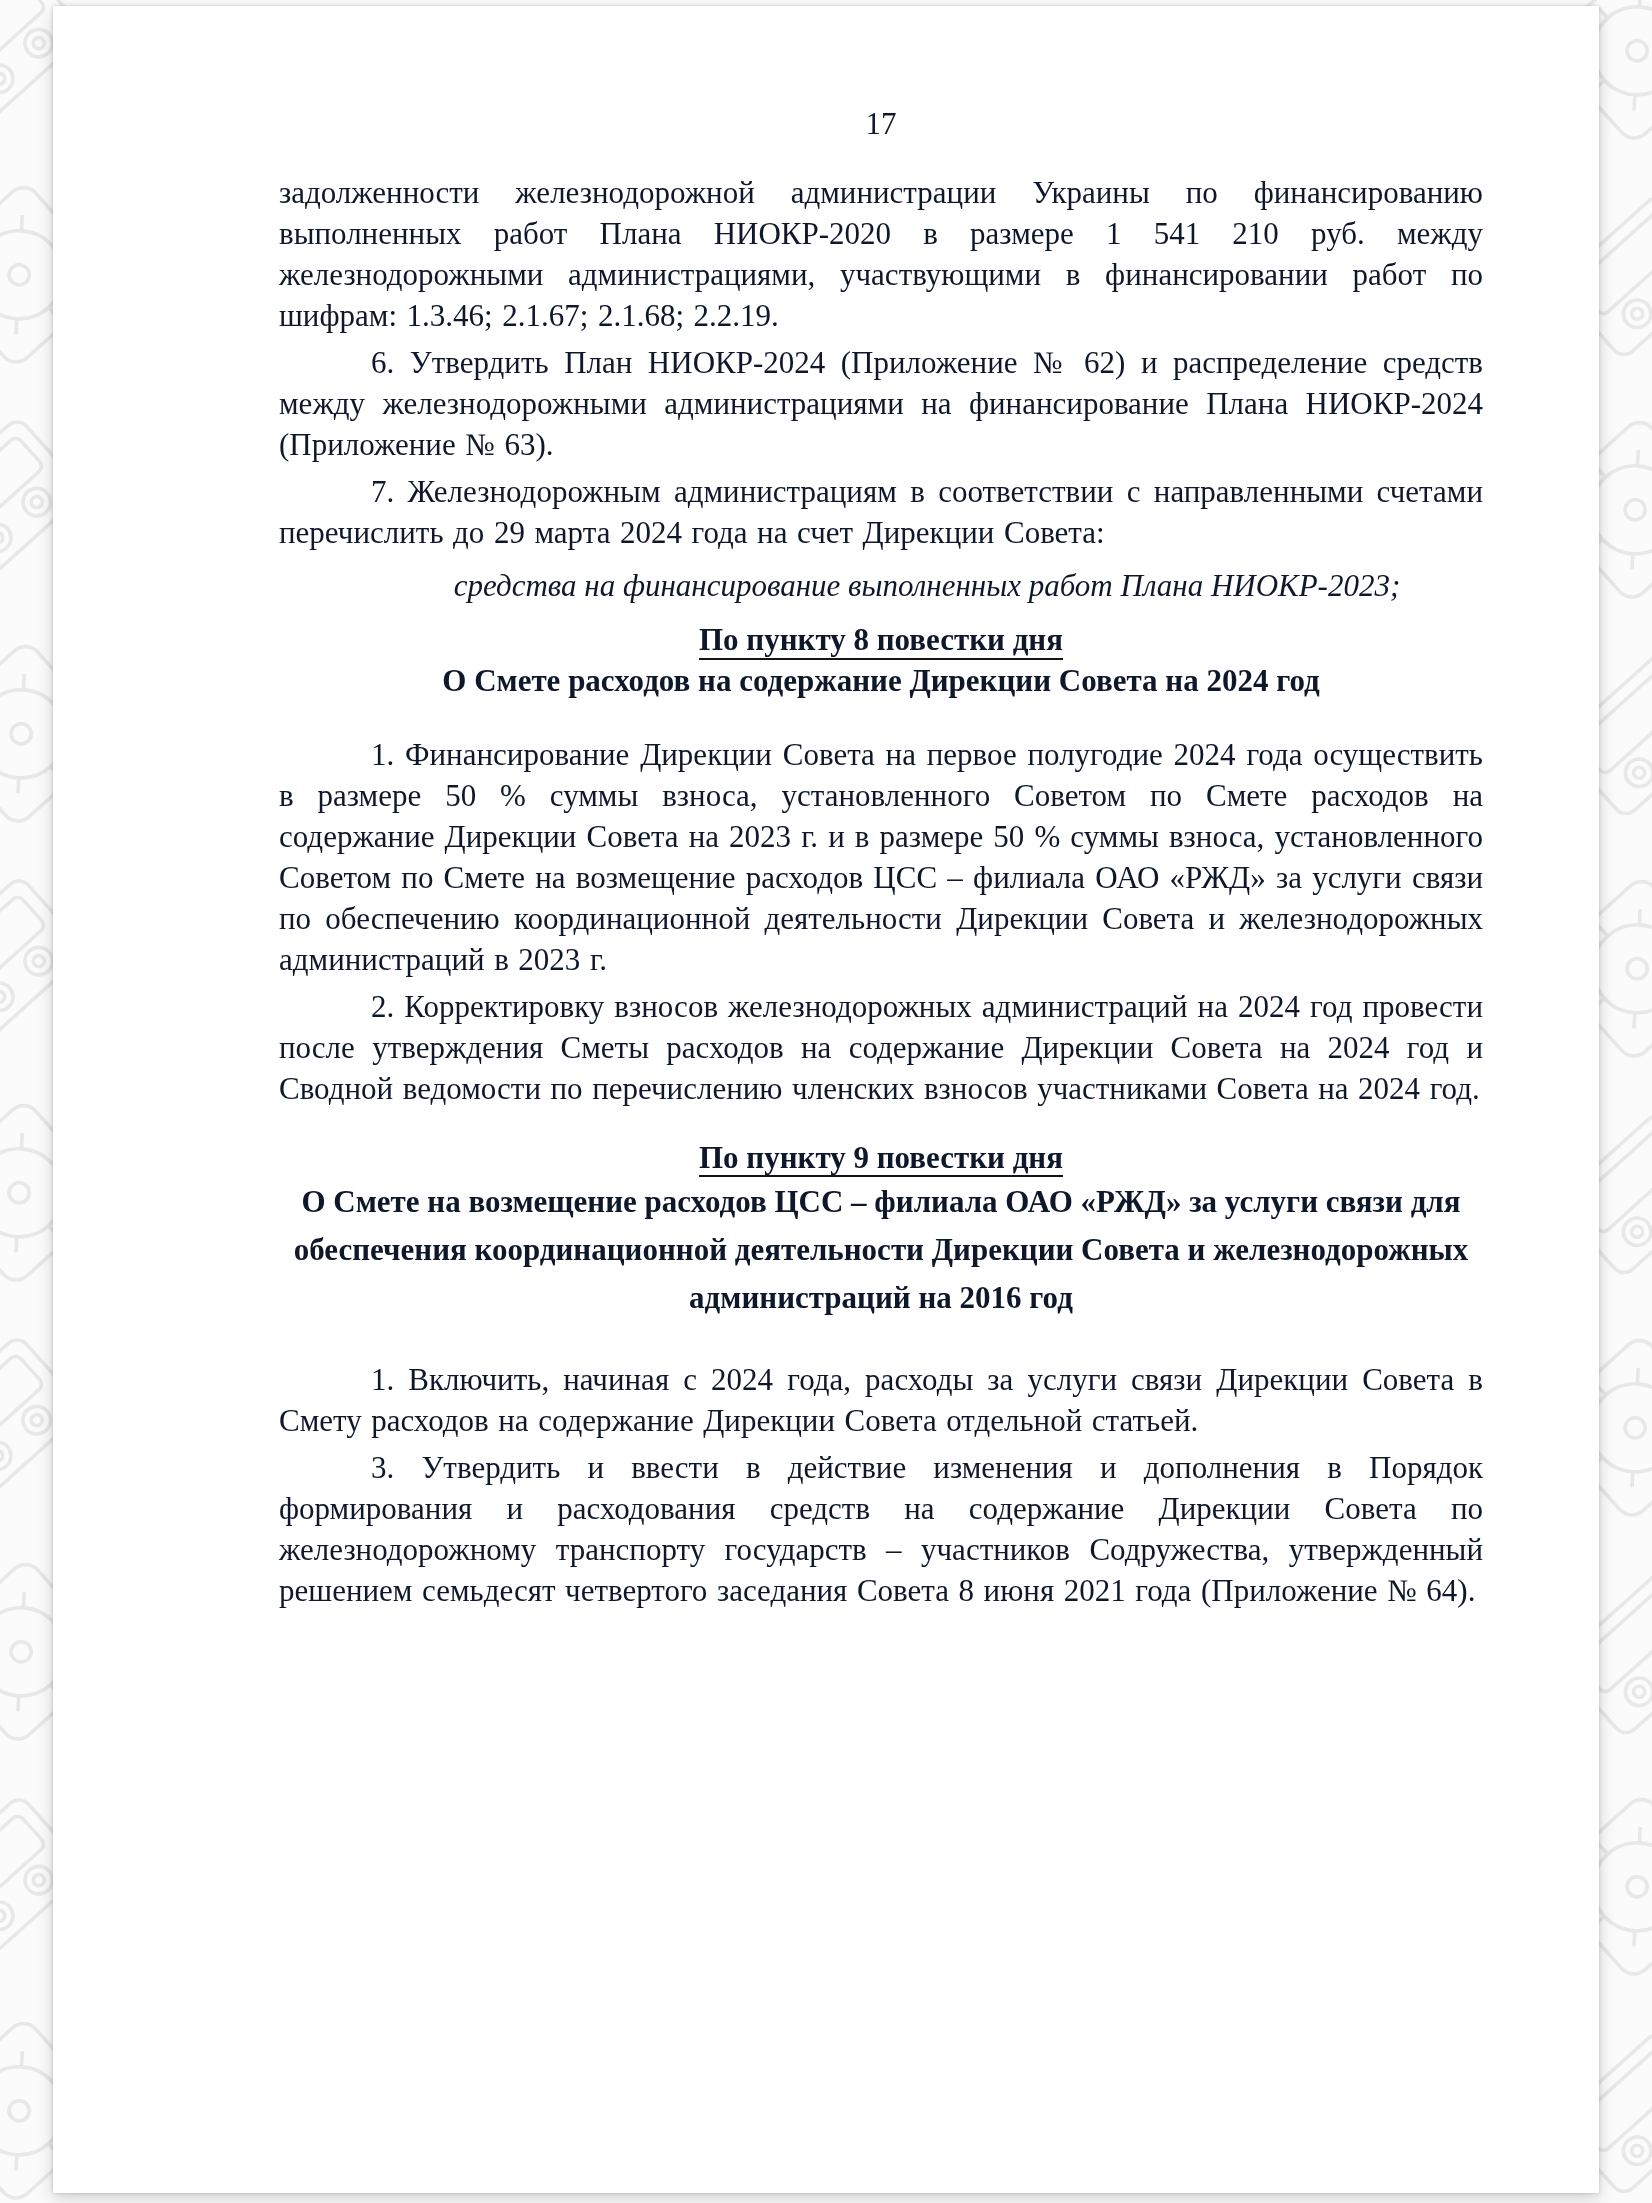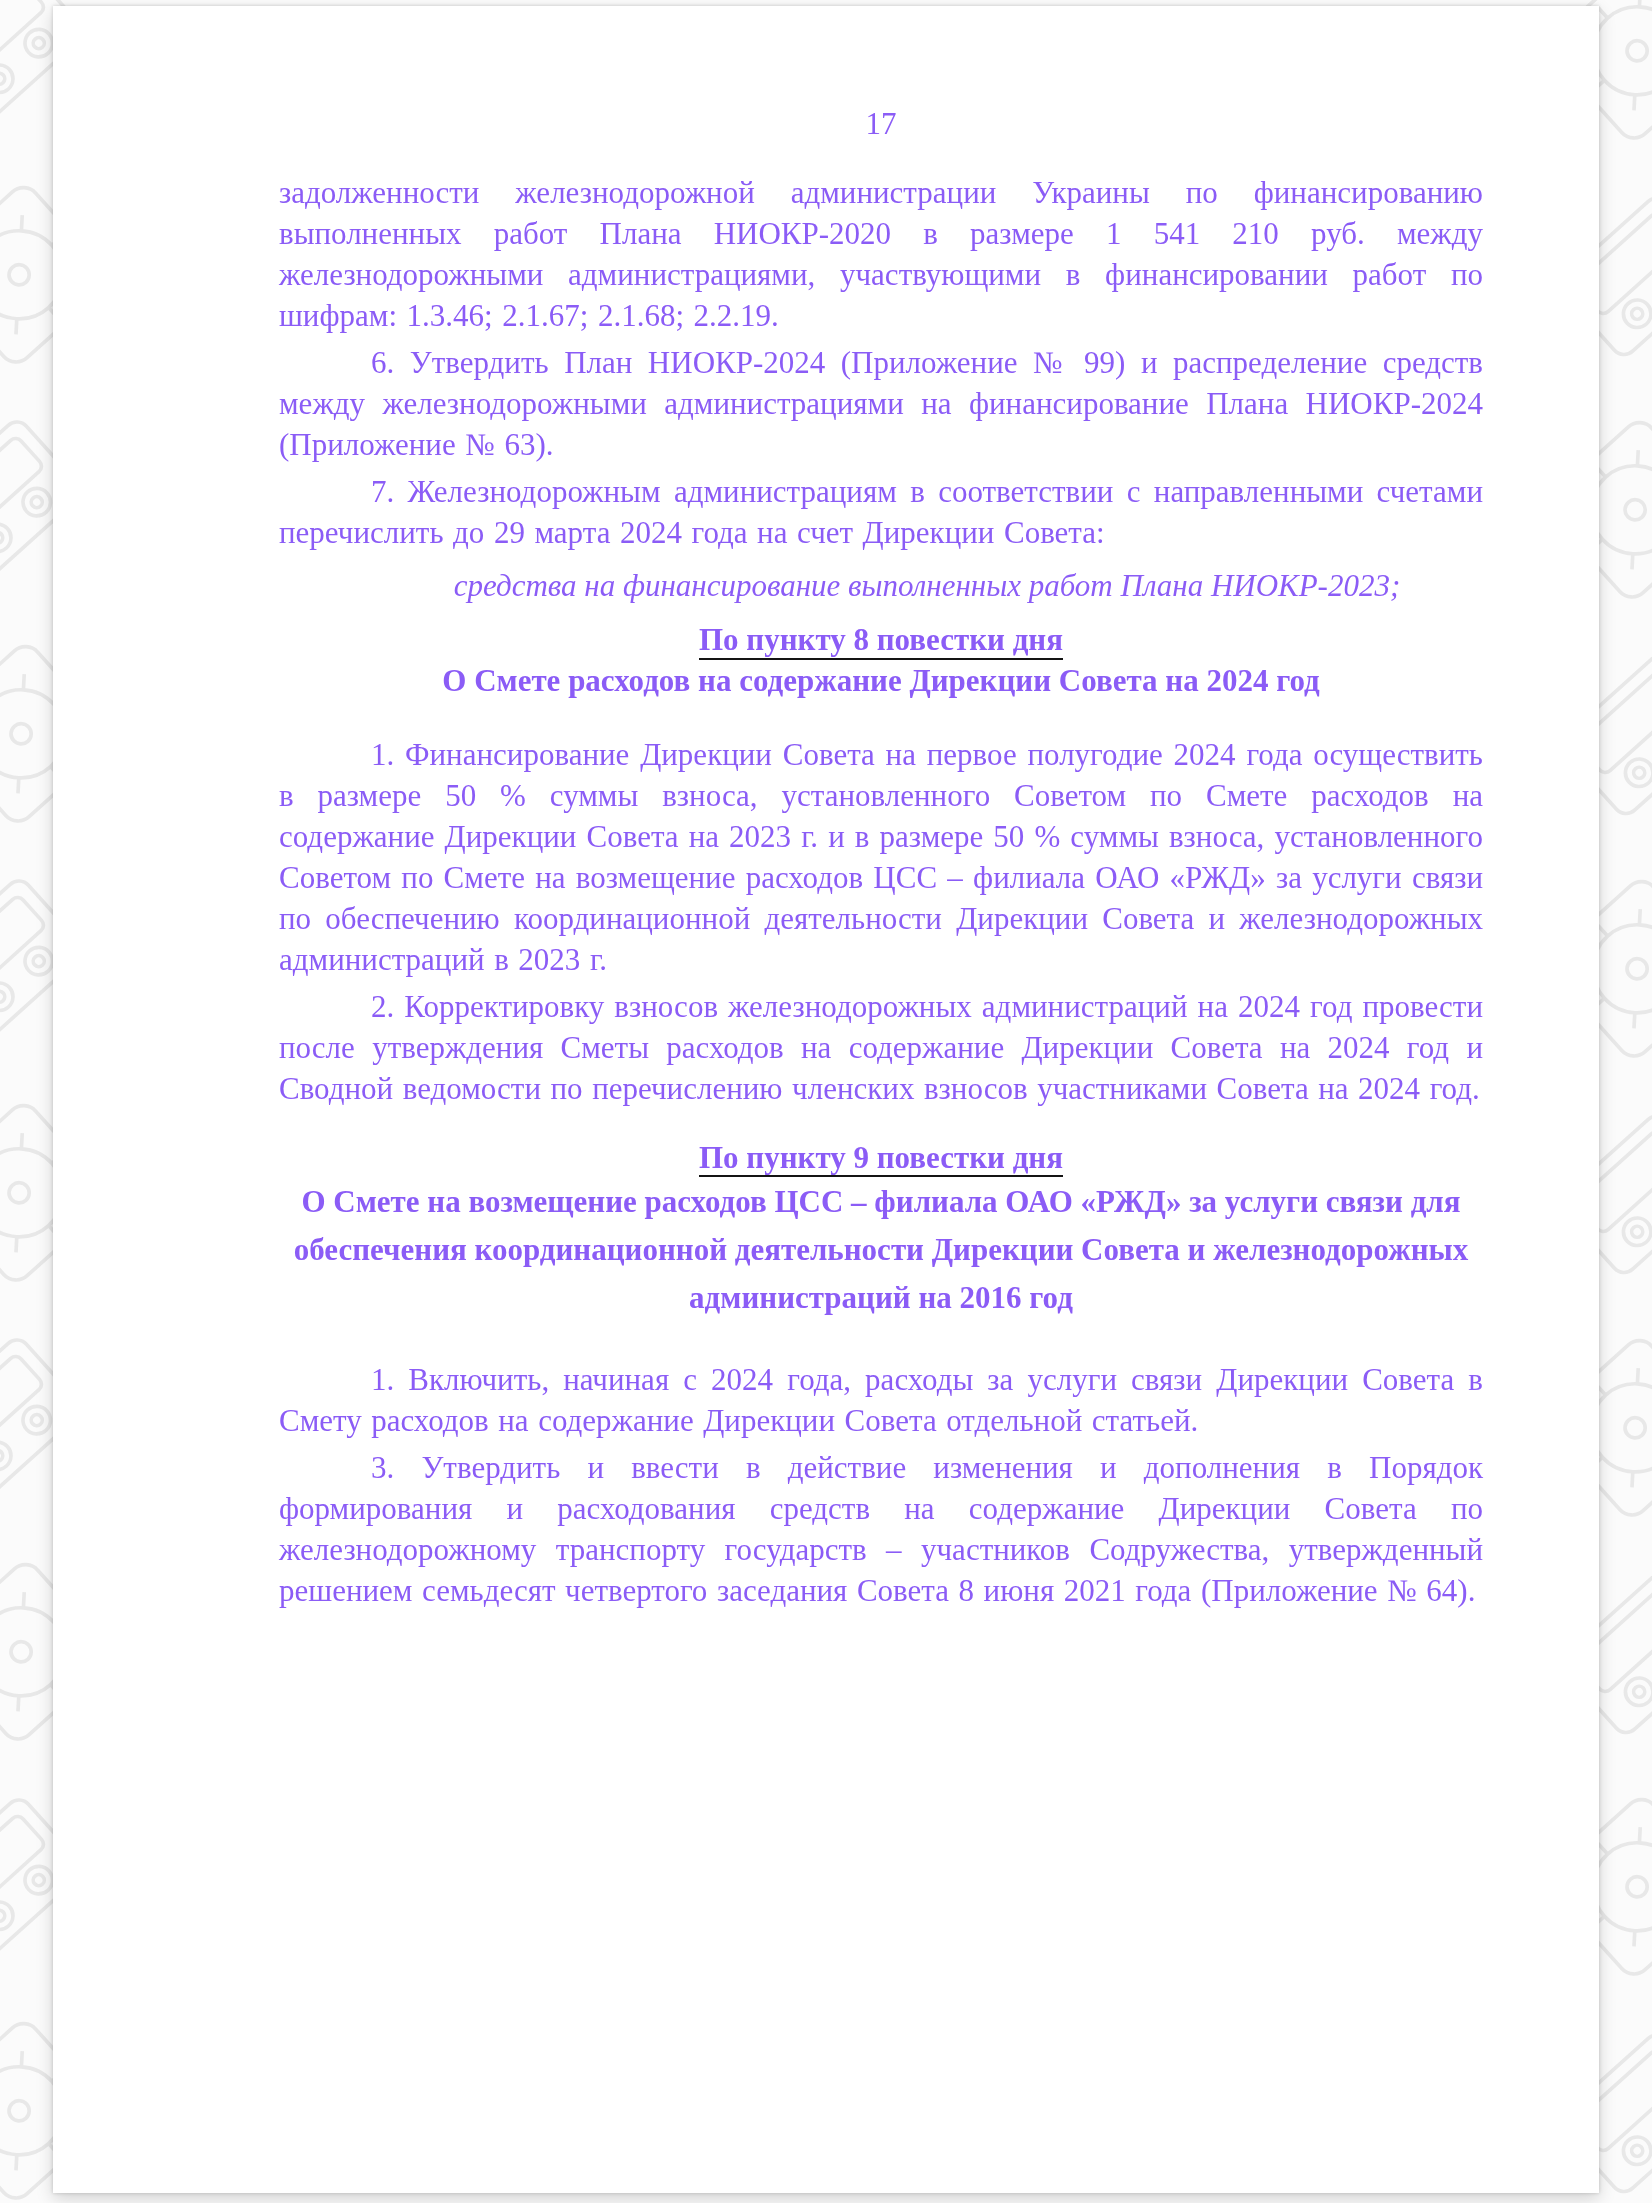--- a/index.html
+++ b/index.html
@@ -5,21 +5,21 @@
   html, body { margin: 0; padding: 0; }
   body { width: 1653px; height: 2204px; background: #f6f6f6; }
 
   .canvas {
     position: relative;
     width: 1653px;
     height: 2204px;
     overflow: hidden;
     background: #fbfbfb;
     font-family: "Liberation Serif", "DejaVu Serif", serif;
-    color: #8b5cf6;
+    color: #0f172a;
   }
 
   
   .bgicon {
     position: absolute;
     width: 156px;
     height: 156px;
     transform: rotate(-42deg);
     z-index: 0;
   }
@@ -174,21 +174,21 @@
       <use href="#doodleA"></use>
     </svg>
 
   <div class="page">
     <div class="content">
 
       <div class="pagenum">17</div>
 
       <p class="body cont">задолженности железнодорожной администрации Украины по финансированию выполненных работ Плана НИОКР-2020 в размере 1 541 210 руб. между железнодорожными администрациями, участвующими в финансировании работ по шифрам: 1.3.46; 2.1.67; 2.1.68; 2.2.19.</p>
 
-      <p class="body ind">6. Утвердить План НИОКР-2024 (Приложение № 99) и распределение средств между железнодорожными администрациями на финансирование Плана НИОКР-2024 (Приложение № 63).</p>
+      <p class="body ind">6. Утвердить План НИОКР-2024 (Приложение № 62) и распределение средств между железнодорожными администрациями на финансирование Плана НИОКР-2024 (Приложение № 63).</p>
 
       <p class="body ind">7. Железнодорожным администрациям в соответствии с направленными счетами перечислить до 29 марта 2024 года на счет Дирекции Совета:</p>
       <p class="subline">средства на финансирование выполненных работ Плана НИОКР-2023;</p>
 
       <h2 class="hd hd8"><span class="uline">По пункту 8 повестки дня</span></h2>
       <h3 class="hd">О Смете расходов на содержание Дирекции Совета на 2024 год</h3>
 
       <p class="body ind item81">1. Финансирование Дирекции Совета на первое полугодие 2024 года осуществить в размере 50 % суммы взноса, установленного Советом по Смете расходов на содержание Дирекции Совета на 2023 г. и в размере 50 % суммы взноса, установленного Советом по Смете на возмещение расходов ЦСС – филиала ОАО «РЖД» за услуги связи по обеспечению координационной деятельности Дирекции Совета и железнодорожных администраций в 2023 г.</p>
       <p class="body ind">2. Корректировку взносов железнодорожных администраций на 2024 год провести после утверждения Сметы расходов на содержание Дирекции Совета на 2024 год и Сводной ведомости по перечислению членских взносов участниками Совета на 2024 год.</p>
 

